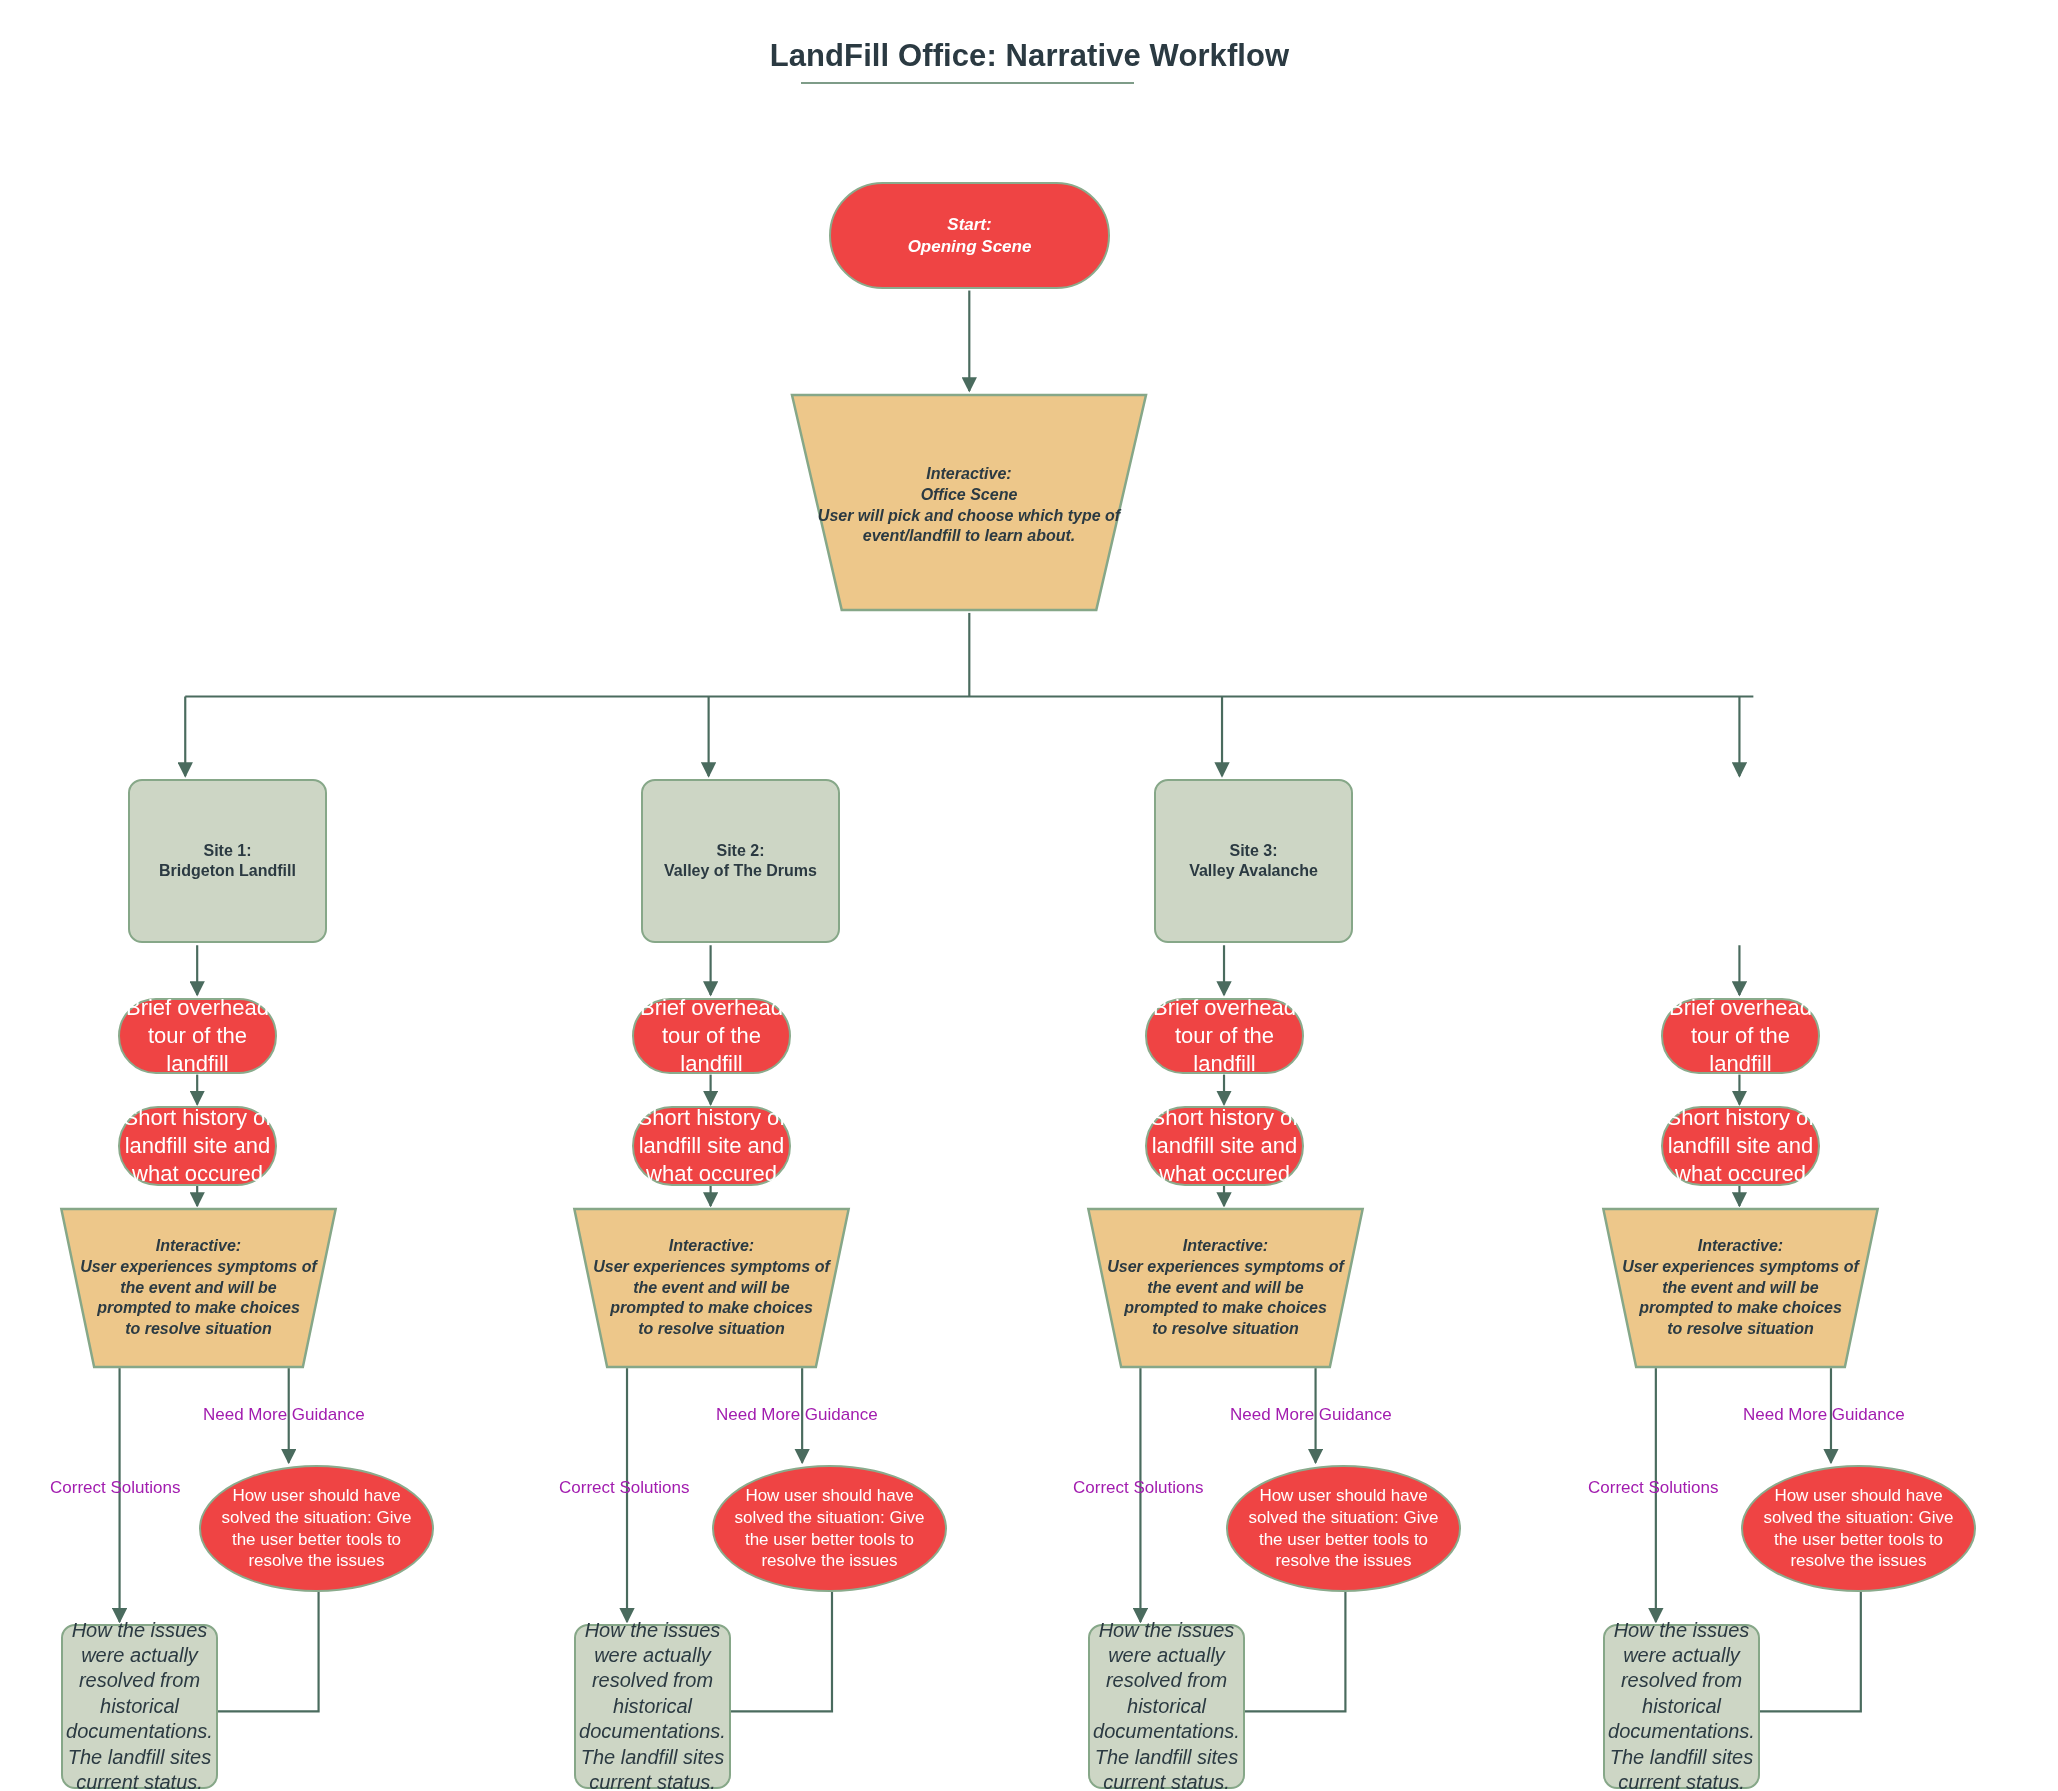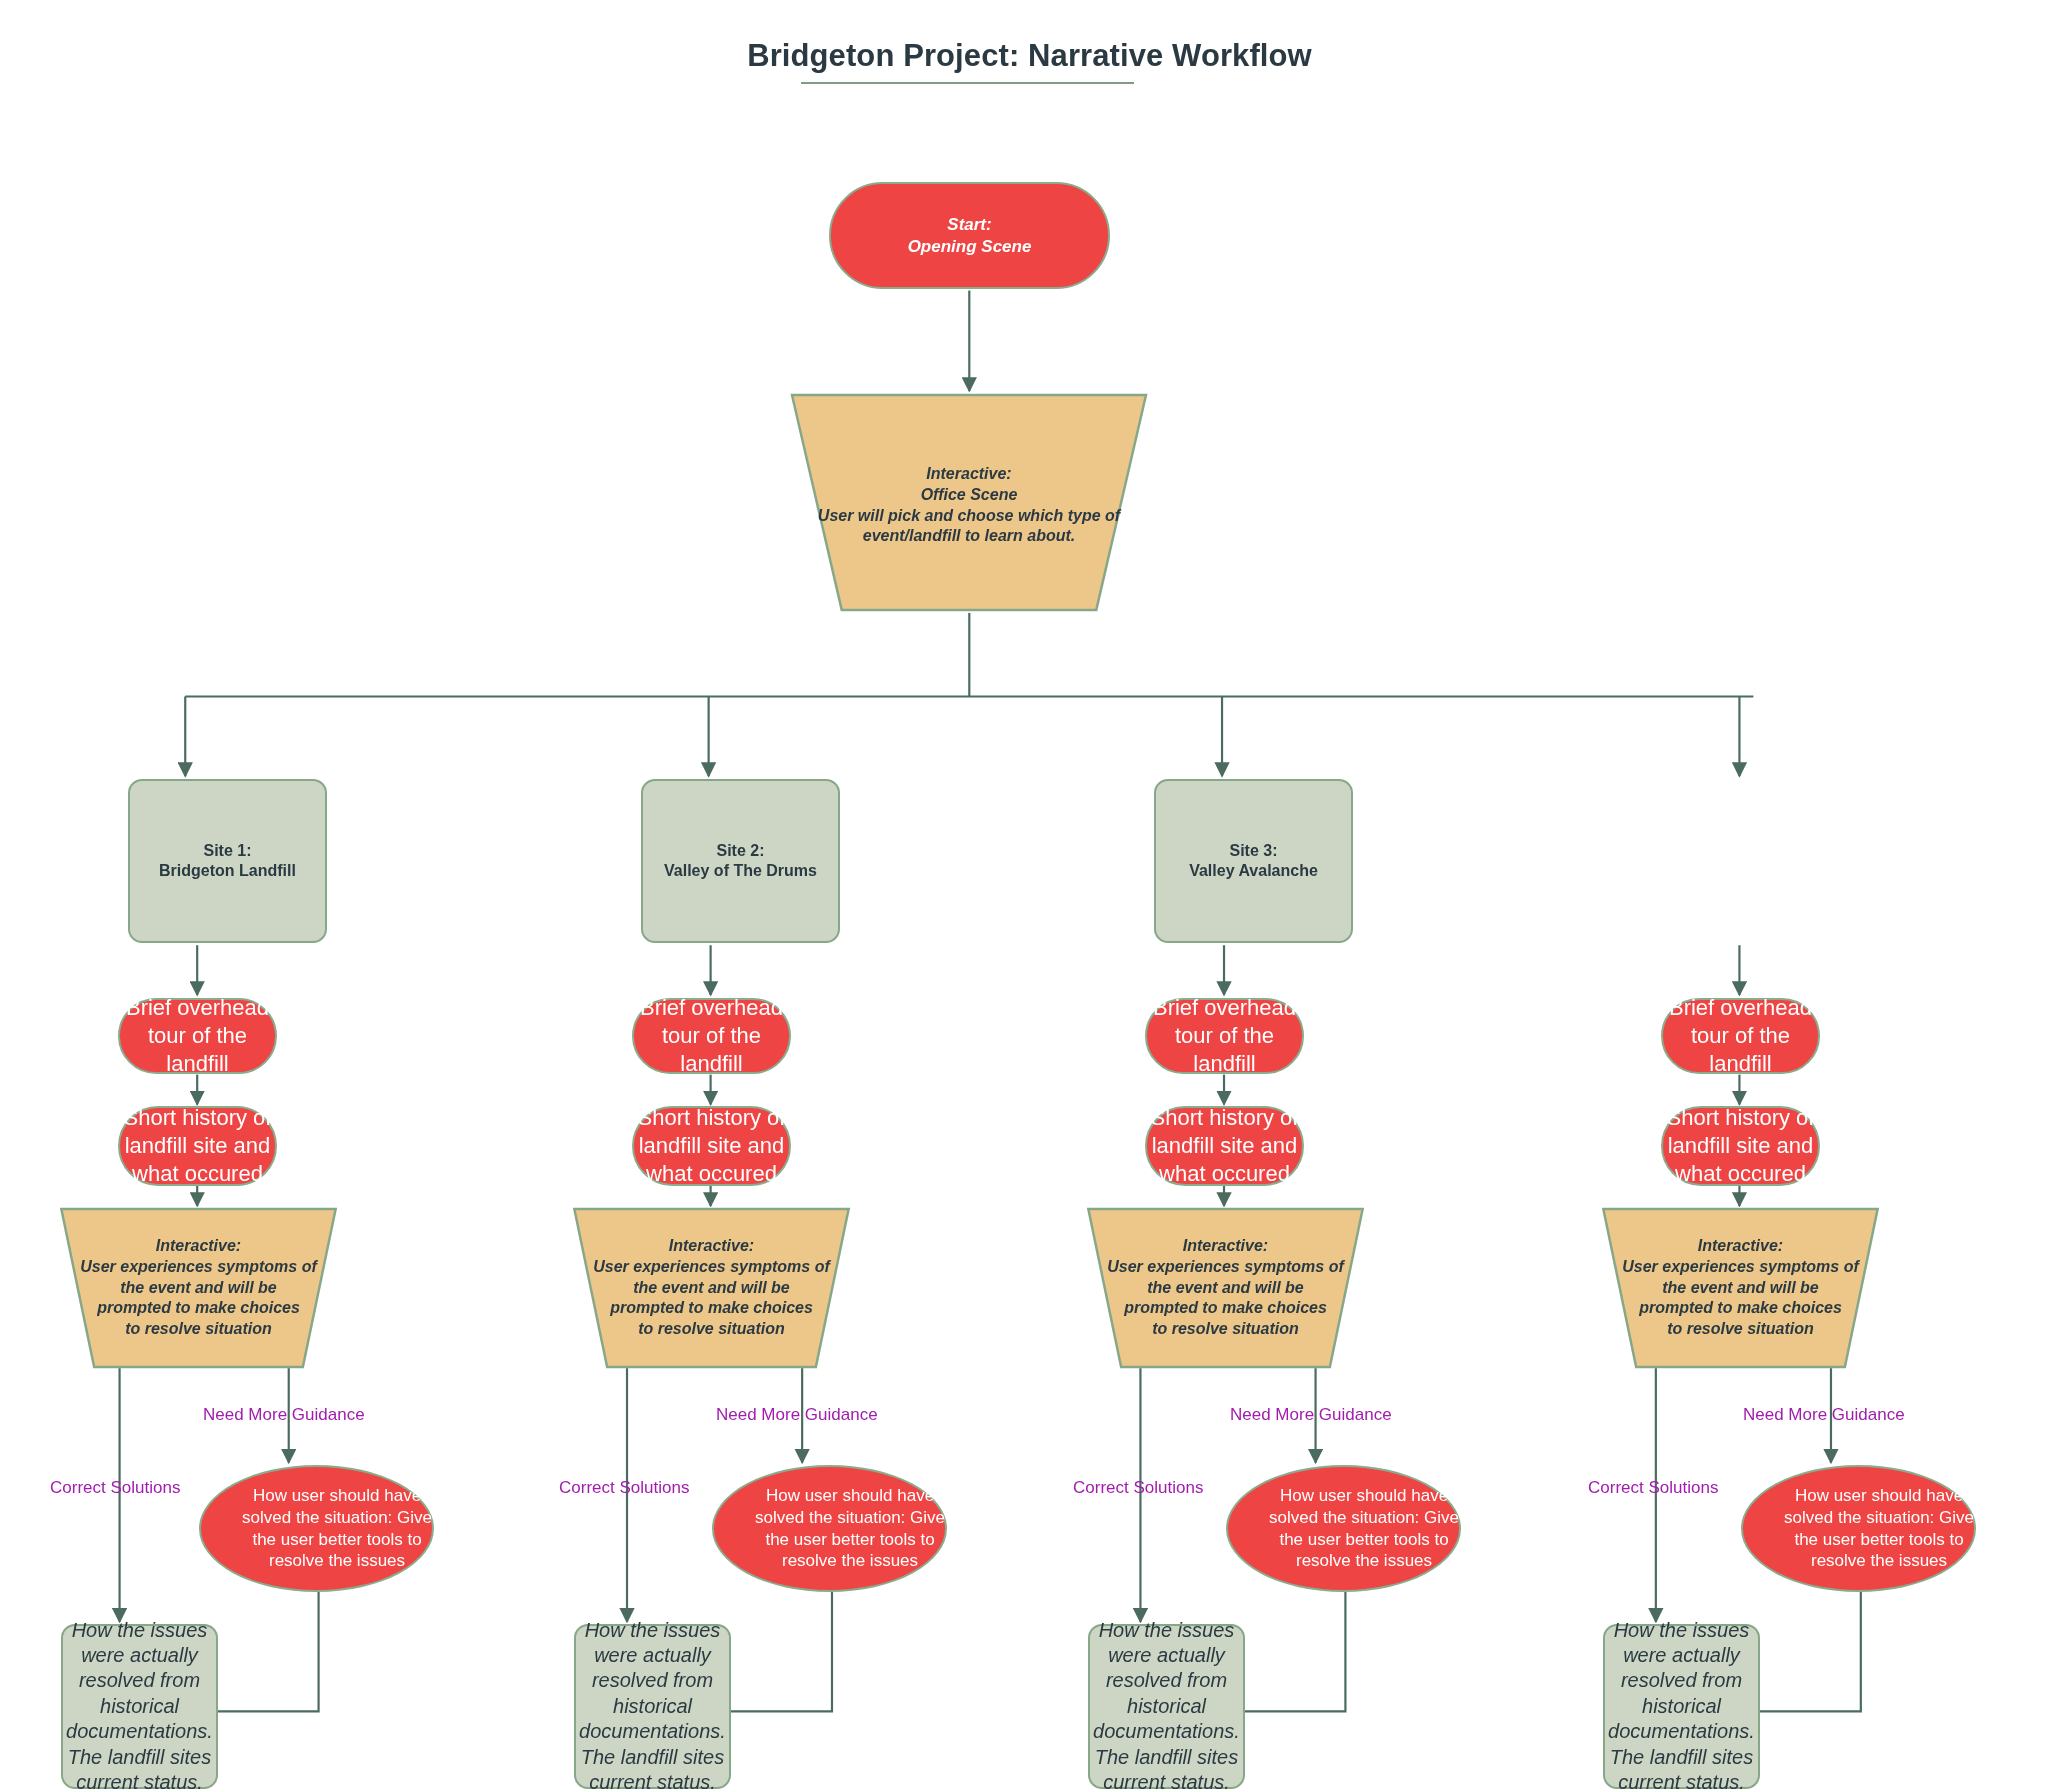--- a/index.html
+++ b/index.html
@@ -108,21 +108,20 @@
     font-size: 16px;
     font-weight: bold;
   }
   .t-step {
     font-size: 22px;
     font-weight: normal;
   }
   .t-ell {
     font-size: 17px;
     font-weight: normal;
-    justify-content: flex-end;
   }
   .t-final {
     font-size: 20px;
     font-weight: normal;
     font-style: italic;
   }
   .t-tan-top { font-size: 16px; }
   .t-tan-sub { font-size: 16px; }
 
   
@@ -131,21 +130,21 @@
     font-size: 17px;
     color: #a21caf;
     white-space: nowrap;
   }
 </style>
 </head>
 <body>
 
 <div id="diagram-root">
 
-  <div class="page-title">Bridgeton Project: Narrative Workflow</div>
+  <div class="page-title">LandFill Office: Narrative Workflow</div>
   <div class="title-underline"></div>
 
   <svg id="edges" viewBox="0 0 2069 1800">
     <defs>
       <marker id="arrow" viewBox="0 0 10 10" refX="9" refY="5" markerWidth="7" markerHeight="7" orient="auto-start-reverse">
         <path d="M 0 0 L 10 5 L 0 10 z" fill="#4a6b5e"></path>
       </marker>
     </defs>
     <g fill="none" stroke="#4a6b5e" stroke-width="2.2" marker-end="url(#arrow)">
 

